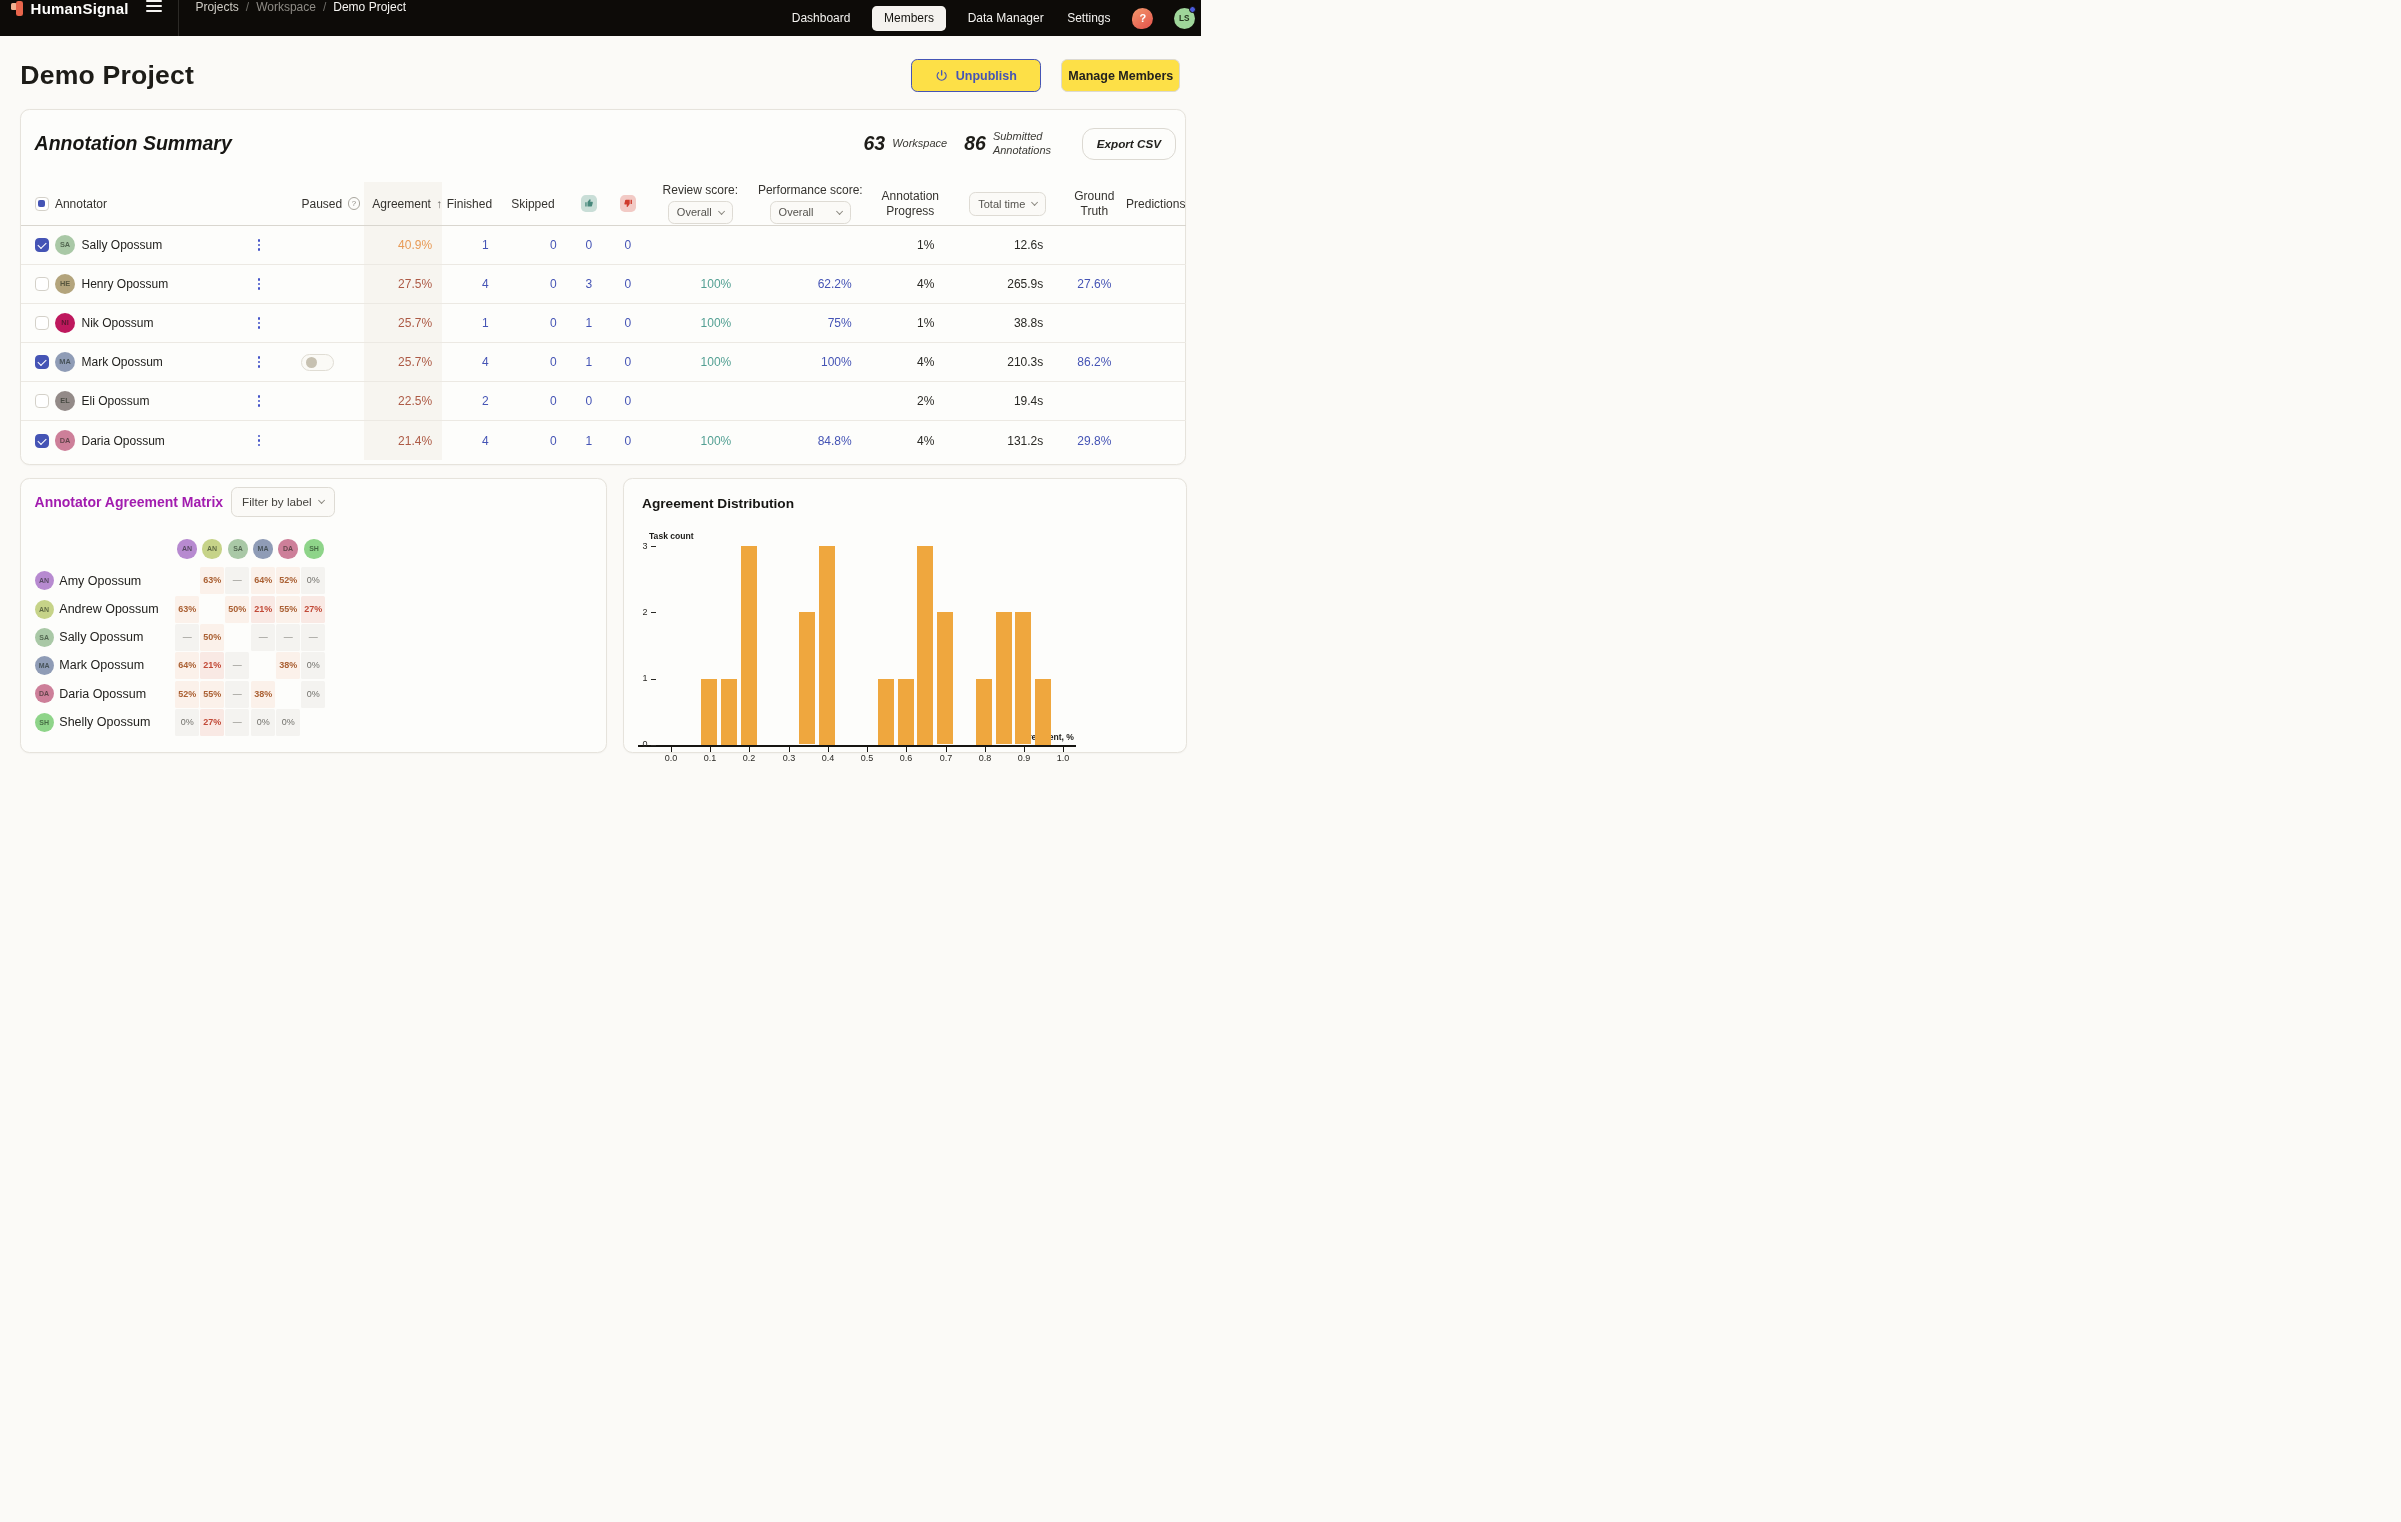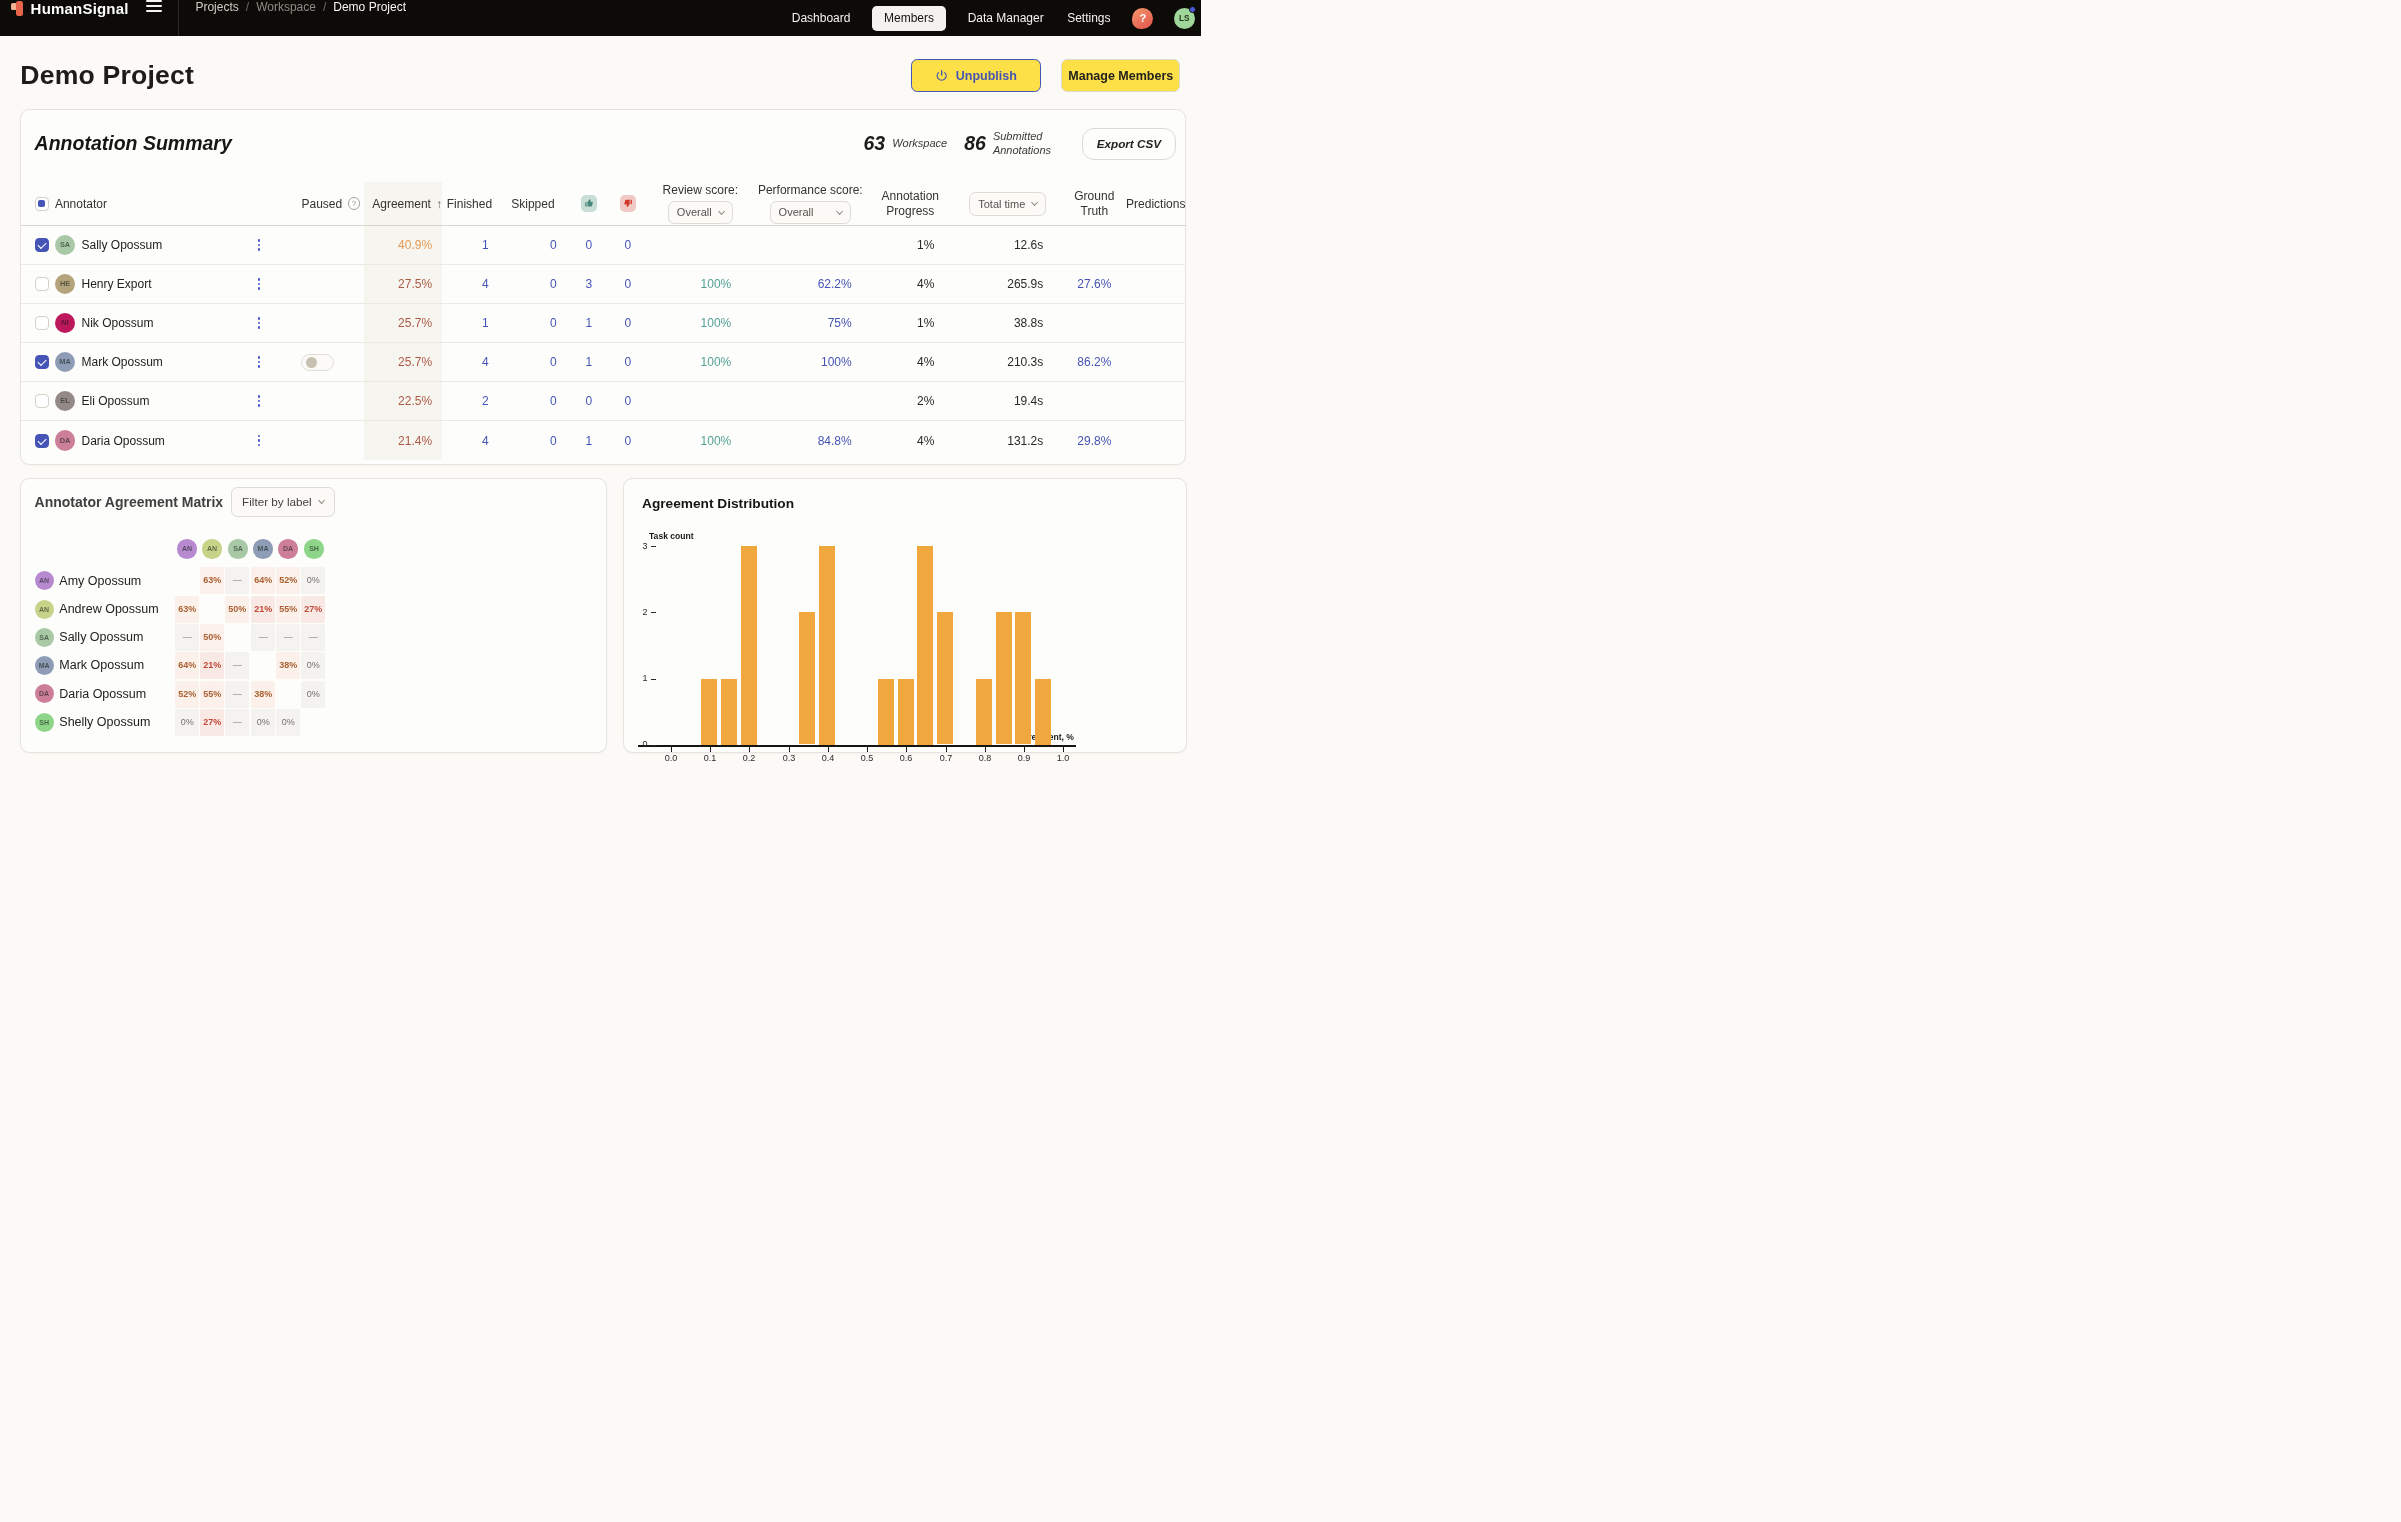--- a/index.html
+++ b/index.html
@@ -104,21 +104,21 @@
   .chev { width:5.1px; height:5.1px; border-right:1.3px solid #8a877f; border-bottom:1.3px solid #8a877f;
           transform:rotate(45deg) translate(-0.8px,-0.8px); margin-left:7px; }
   .thumb-pill { width:16.4px; height:16.4px; border-radius:4.7px; display:flex; align-items:center; justify-content:center; cursor:pointer; }
   .tp-up { background:#c9ded7; }
   .tp-down { background:#f2cac5; }
   .toggle { width:33px; height:17px; border:0.8px solid #e0ddd4; border-radius:8.6px; background:#fbfaf6; position:relative; cursor:pointer; }
   .toggle i { position:absolute; left:3.1px; top:2.7px; width:11px; height:11px; border-radius:50%; background:#c7c1b1; }
 
   
   .mx-head { display:flex; align-items:center; padding:7.8px 12.5px 0 13.3px; }
-  .mx-title { font-size:14px; font-weight:700; color:#404040; }
+  .mx-title { font-size:14px; font-weight:700; color:#a21caf; }
   .mx-filter { margin-left:7.8px; height:30px; border:0.8px solid #dedbd4; border-radius:6.3px; background:#fbfaf7;
                padding:0 10.2px; display:flex; align-items:center; font-size:11.7px; color:#45433e; cursor:pointer; }
   .mx-grid { position:absolute; left:0; top:0; width:100%; height:100%; }
   .mx-col-avatar, .mx-row-avatar { position:absolute; }
   .av-25 { width:19.5px; height:19.5px; font-size:7px; }
   .av-24 { width:19px; height:19px; font-size:7px; }
   .mx-row-name { position:absolute; font-size:12.5px; color:#23221f; }
   .mx-cell { position:absolute; width:24px; height:26.6px; display:flex; align-items:center; justify-content:center;
              font-size:9px; font-weight:600; border-radius:1.6px; }
   .mxc-mid  { color:#ab6134; background:#fbf1ea; }
@@ -320,21 +320,21 @@
           </div>
           <div class="cell">
             <span class="num"></span>
           </div>
           <div class="cell"></div>
         </div>
         <div class="trow">
           <div class="cell c-name">
             <span class="cb"></span>
             <span class="avatar av-26" style="background: rgb(179, 164, 124);">HE</span>
-            <span class="name-text">Henry Export</span>
+            <span class="name-text">Henry Opossum</span>
             <span class="kebab">
               <i></i>
               <i></i>
               <i></i>
             </span>
           </div>
           <div class="cell c-paused"></div>
           <div class="cell c-agree">
             <span class="ag-low">27.5%</span>
           </div>

